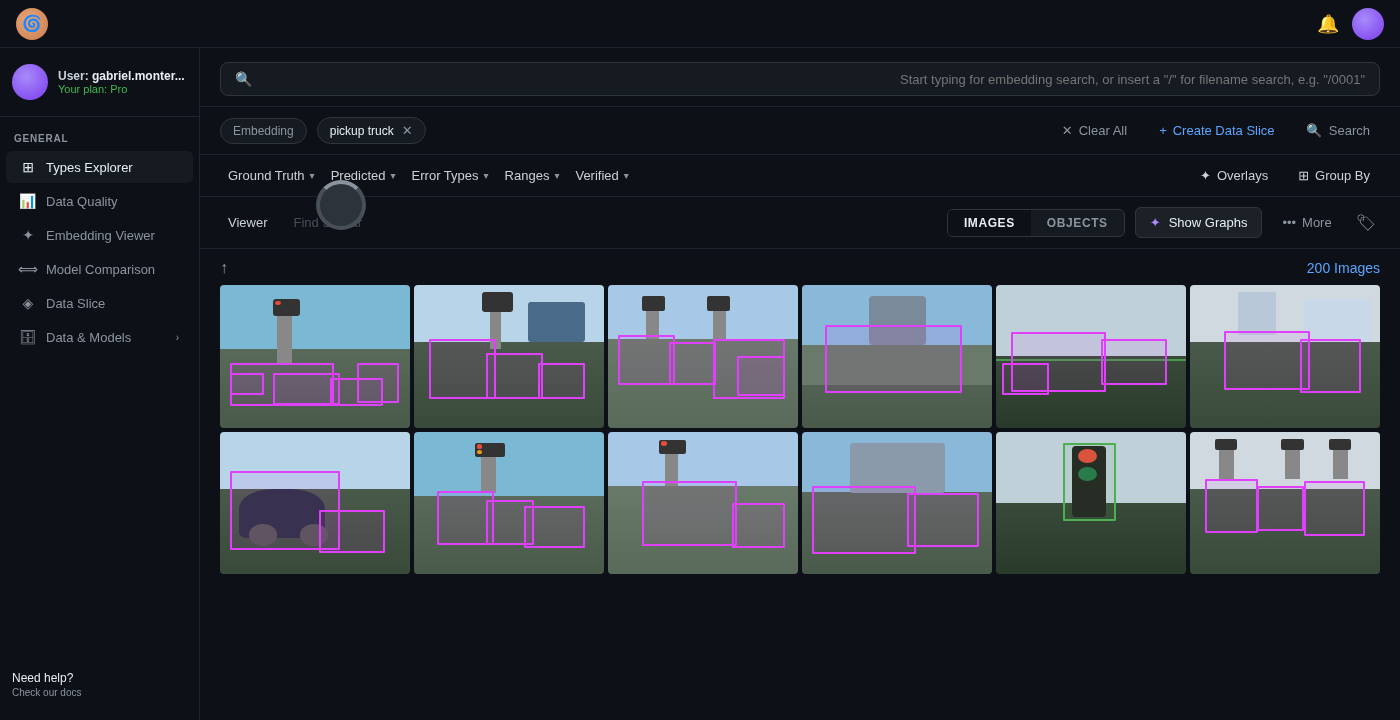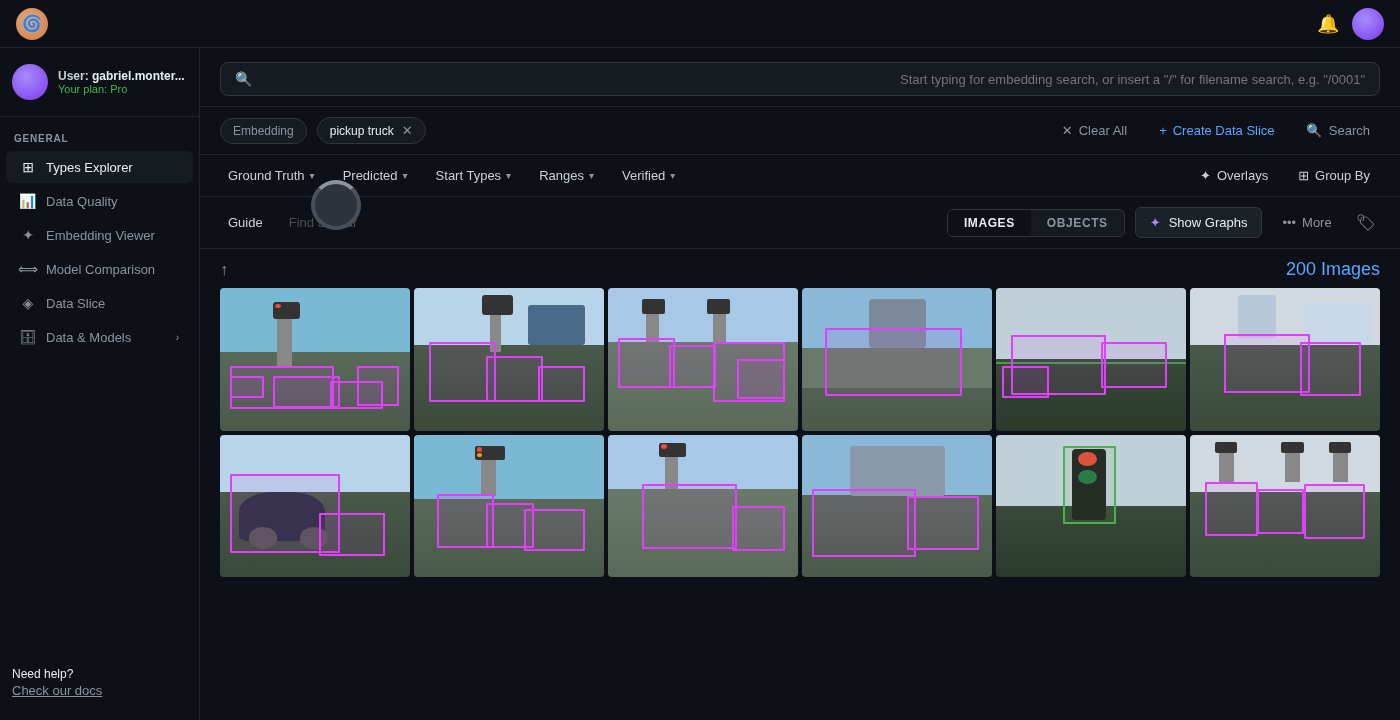--- a/index.html
+++ b/index.html
@@ -106,21 +106,21 @@
     .sidebar-item .chevron {
       margin-left: auto;
       font-size: 10px;
       color: #8b949e;
     }
     .sidebar-bottom {
       margin-top: auto;
       padding: 12px;
     }
     .sidebar-help { font-size: 12px; color: #e6edf3; margin-bottom: 2px; }
-    .sidebar-docs { font-size: 13px; color: #8b949e; margin-bottom: 10px; text-decoration: underline; }
+    .sidebar-docs { font-size: 10px; color: #8b949e; margin-bottom: 10px; }
     .usage-guide-btn {
       width: 100%;
       padding: 8px;
       background: #3fb950;
       color: #0d1117;
       border: none;
       border-radius: 20px;
       font-size: 13px;
       font-weight: 600;
       cursor: pointer;
@@ -213,21 +213,21 @@
       background: none; border: none;
       color: #8b949e; font-size: 13px; cursor: pointer;
       padding: 5px 10px;
     }
 
     
     .toolbar {
       padding: 8px 20px;
       display: flex;
       align-items: flex-end;
-      gap: 12px;
+      gap: 0;
       border-bottom: 1px solid #1e2530;
     }
     .dropdown-btn {
       display: flex; align-items: center; gap: 5px;
       background: none; border: none;
       color: #c9d1d9; font-size: 13px; cursor: pointer;
       padding: 5px 8px;
       border-radius: 6px;
     }
     .dropdown-btn .caret { color: #8b949e; font-size: 10px; }
@@ -317,21 +317,21 @@
       overflow-y: auto;
       padding: 0 20px 20px;
     }
     .image-count-bar {
       display: flex;
       align-items: center;
       justify-content: space-between;
       padding: 10px 0 8px;
     }
     .upload-icon { color: #8b949e; font-size: 16px; cursor: pointer; }
-    .image-count { color: #58a6ff; font-size: 18px; }
+    .image-count { color: #58a6ff; font-size: 14px; }
 
     .image-grid {
       display: grid;
       grid-template-columns: repeat(6, 1fr);
       gap: 4px;
     }
     .image-cell {
       aspect-ratio: 4/3;
       background: #1c2128;
       border-radius: 4px;
@@ -469,21 +469,21 @@
   <div class="toolbar">
     <button class="dropdown-btn">
       <span>Ground Truth</span>
       <span class="caret">▾</span>
     </button>
     <button class="dropdown-btn">
       <span>Predicted</span>
       <span class="caret">▾</span>
     </button>
     <button class="dropdown-btn">
-      <span>Start Types</span>
+      <span>Error Types</span>
       <span class="caret">▾</span>
     </button>
     <button class="dropdown-btn">
       <span>Ranges</span>
       <span class="caret">▾</span>
     </button>
     <button class="dropdown-btn">
       <span>Verified</span>
       <span class="caret">▾</span>
     </button>
@@ -493,21 +493,21 @@
         <span>Overlays</span>
       </button>
       <button class="groupby-btn">
         <span>⊞</span>
         <span>Group By</span>
       </button>
     </div>
   </div>
 
   <div class="view-controls">
-    <button class="btn-select">Guide</button>
+    <button class="btn-select">Viewer</button>
     <div style="position:relative;display:inline-block;">
       <button class="btn-find-similar">Find Similar</button>
       
       <div style="position:absolute;top:-30px;left:30px;width:50px;height:50px;border-radius:50%;background:#2d333b;border:4px solid #484f58;border-top-color:#8b949e;"></div>
     </div>
 
     <div class="view-toggle">
       <button class="view-toggle-btn active">IMAGES</button>
       <button class="view-toggle-btn">OBJECTS</button>
     </div>

